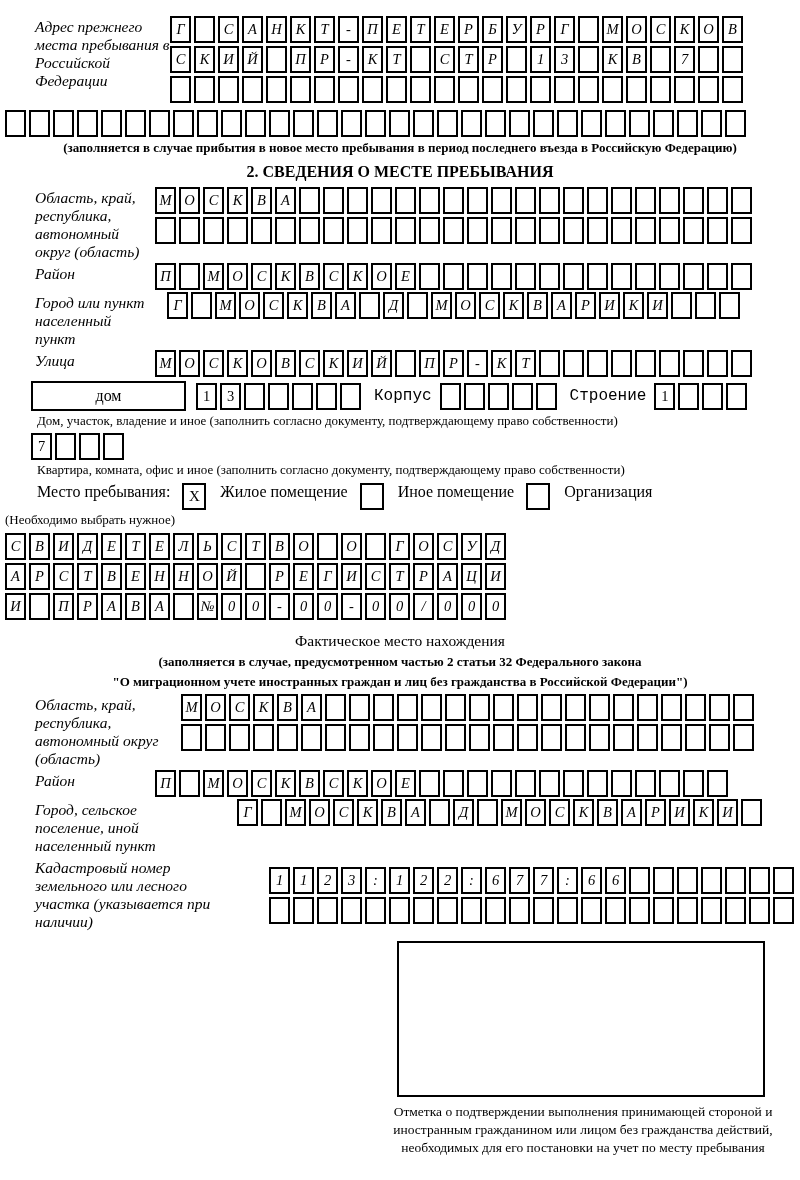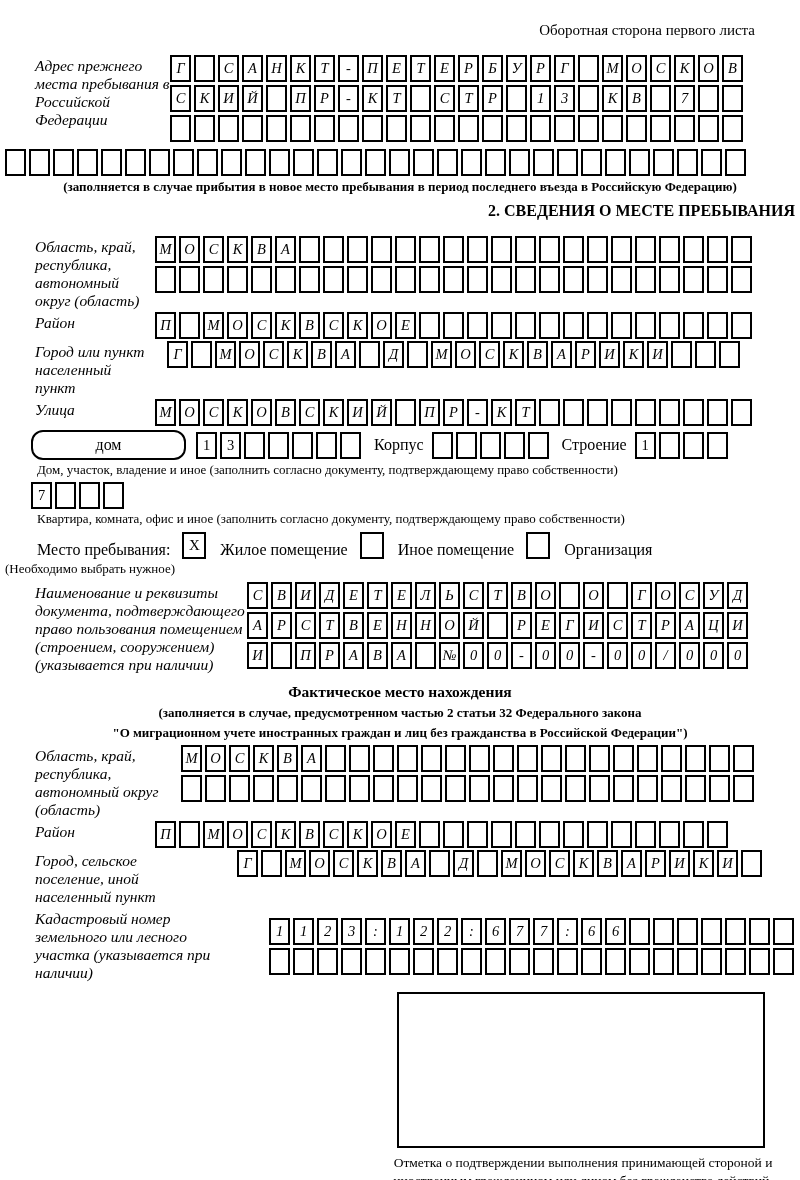--- a/index.html
+++ b/index.html
@@ -27,56 +27,55 @@
   .cbox {
     width: 21px; height: 27px; flex: none;
     border: 2px solid #000; margin-right: 3px;
     text-align: center; font-size: 14.5px; line-height: 23px;
     background: #fff;
   }
   .mt16 { margin-top: 16px; }
   .mt4 { margin-top: 4px; }
 
   .note { text-align: center; font-size: 13px; margin: 3px 0 4px; font-weight: bold; }
-  .sectitle { text-align: right; font-weight: bold; font-size: 16px; margin: 7px 0 16px; }
-  .subtitle { text-align: center; font-weight: bold; font-size: 15.5px; margin: 9px 0 4px; }
+  .sectitle { text-align: center; font-weight: bold; font-size: 16px; margin: 7px 0 6px; }
+  .subtitle { text-align: center; font-weight: normal; font-size: 15.5px; margin: 9px 0 4px; }
 
   .houserow { display: flex; align-items: center; margin: 4px 0 1px 26px; }
   .typebox {
     border: 2px solid #000; height: 30px; flex: none;
     display: flex; align-items: center; justify-content: center;
     font-size: 16px; margin-right: 10px;
   }
-  .dom { width: 155px; border-radius: 12px; }
+  .dom { width: 155px; }
   .kv { width: 203px; }
-  .ilabel { font-size: 16px; margin: 0 8px 0 10px; flex: none; }
+  .ilabel { font-size: 16px; margin: 0 8px 0 10px; flex: none; font-family: Liberation Mono, monospace; }
   .hint { font-size: 13px; margin: 2px 0 4px 32px; }
 
-  .checkrow { display: flex; align-items: flex-end; font-size: 16px; margin: 5px 0 1px 32px; }
+  .checkrow { display: flex; align-items: flex-start; font-size: 16px; margin: 5px 0 1px 32px; }
   .chk {
     width: 24px; height: 27px; flex: none;
     border: 2px solid #000; margin: 0 14px 0 12px;
     text-align: center; font-size: 15px; line-height: 23px;
   }
   .cnote { text-align: left; font-size: 13px; margin: 2px 0 5px; }
 
   .indent12 { margin-left: 12px; }
   .indent56 { margin-left: 56px; }
   .indent46 { margin-left: 46px; }
   .padtop10 { padding-top: 10px; }
 
   .stamp { width: 368px; height: 156px; border: 2px solid #000; margin: 10px 0 6px 392px; }
   .stampcap { width: 384px; margin-left: 386px; text-align: center; font-size: 13.5px; line-height: 18px; }
 </style>
 </head>
 <body>
 
 <div class="page">
 
-  <div class="hdr">Оборотная сторона первого листа</div>
 
   <div class="frow mt16">
     <div class="flabel lw165">Адрес прежнего места пребывания в Российской Федерации</div>
     <div class="boxcol">
       <div class="boxrow">
           <span class="cbox">Г</span>
           <span class="cbox"></span>
           <span class="cbox">С</span>
           <span class="cbox">А</span>
           <span class="cbox">Н</span>
@@ -389,21 +388,20 @@
     <span class="chk">X</span>
     <span>Жилое помещение</span>
     <span class="chk"></span>
     <span>Иное помещение</span>
     <span class="chk"></span>
     <span>Организация</span>
   </div>
   <div class="cnote">(Необходимо выбрать нужное)</div>
 
   <div class="frow">
-    <div class="flabel lw242">Наименование и реквизиты документа, подтверждающего право пользования помещением (строением, сооружением) (указывается при наличии)</div>
     <div class="boxcol">
       <div class="boxrow">
           <span class="cbox">С</span>
           <span class="cbox">В</span>
           <span class="cbox">И</span>
           <span class="cbox">Д</span>
           <span class="cbox">Е</span>
           <span class="cbox">Т</span>
           <span class="cbox">Е</span>
           <span class="cbox">Л</span>

